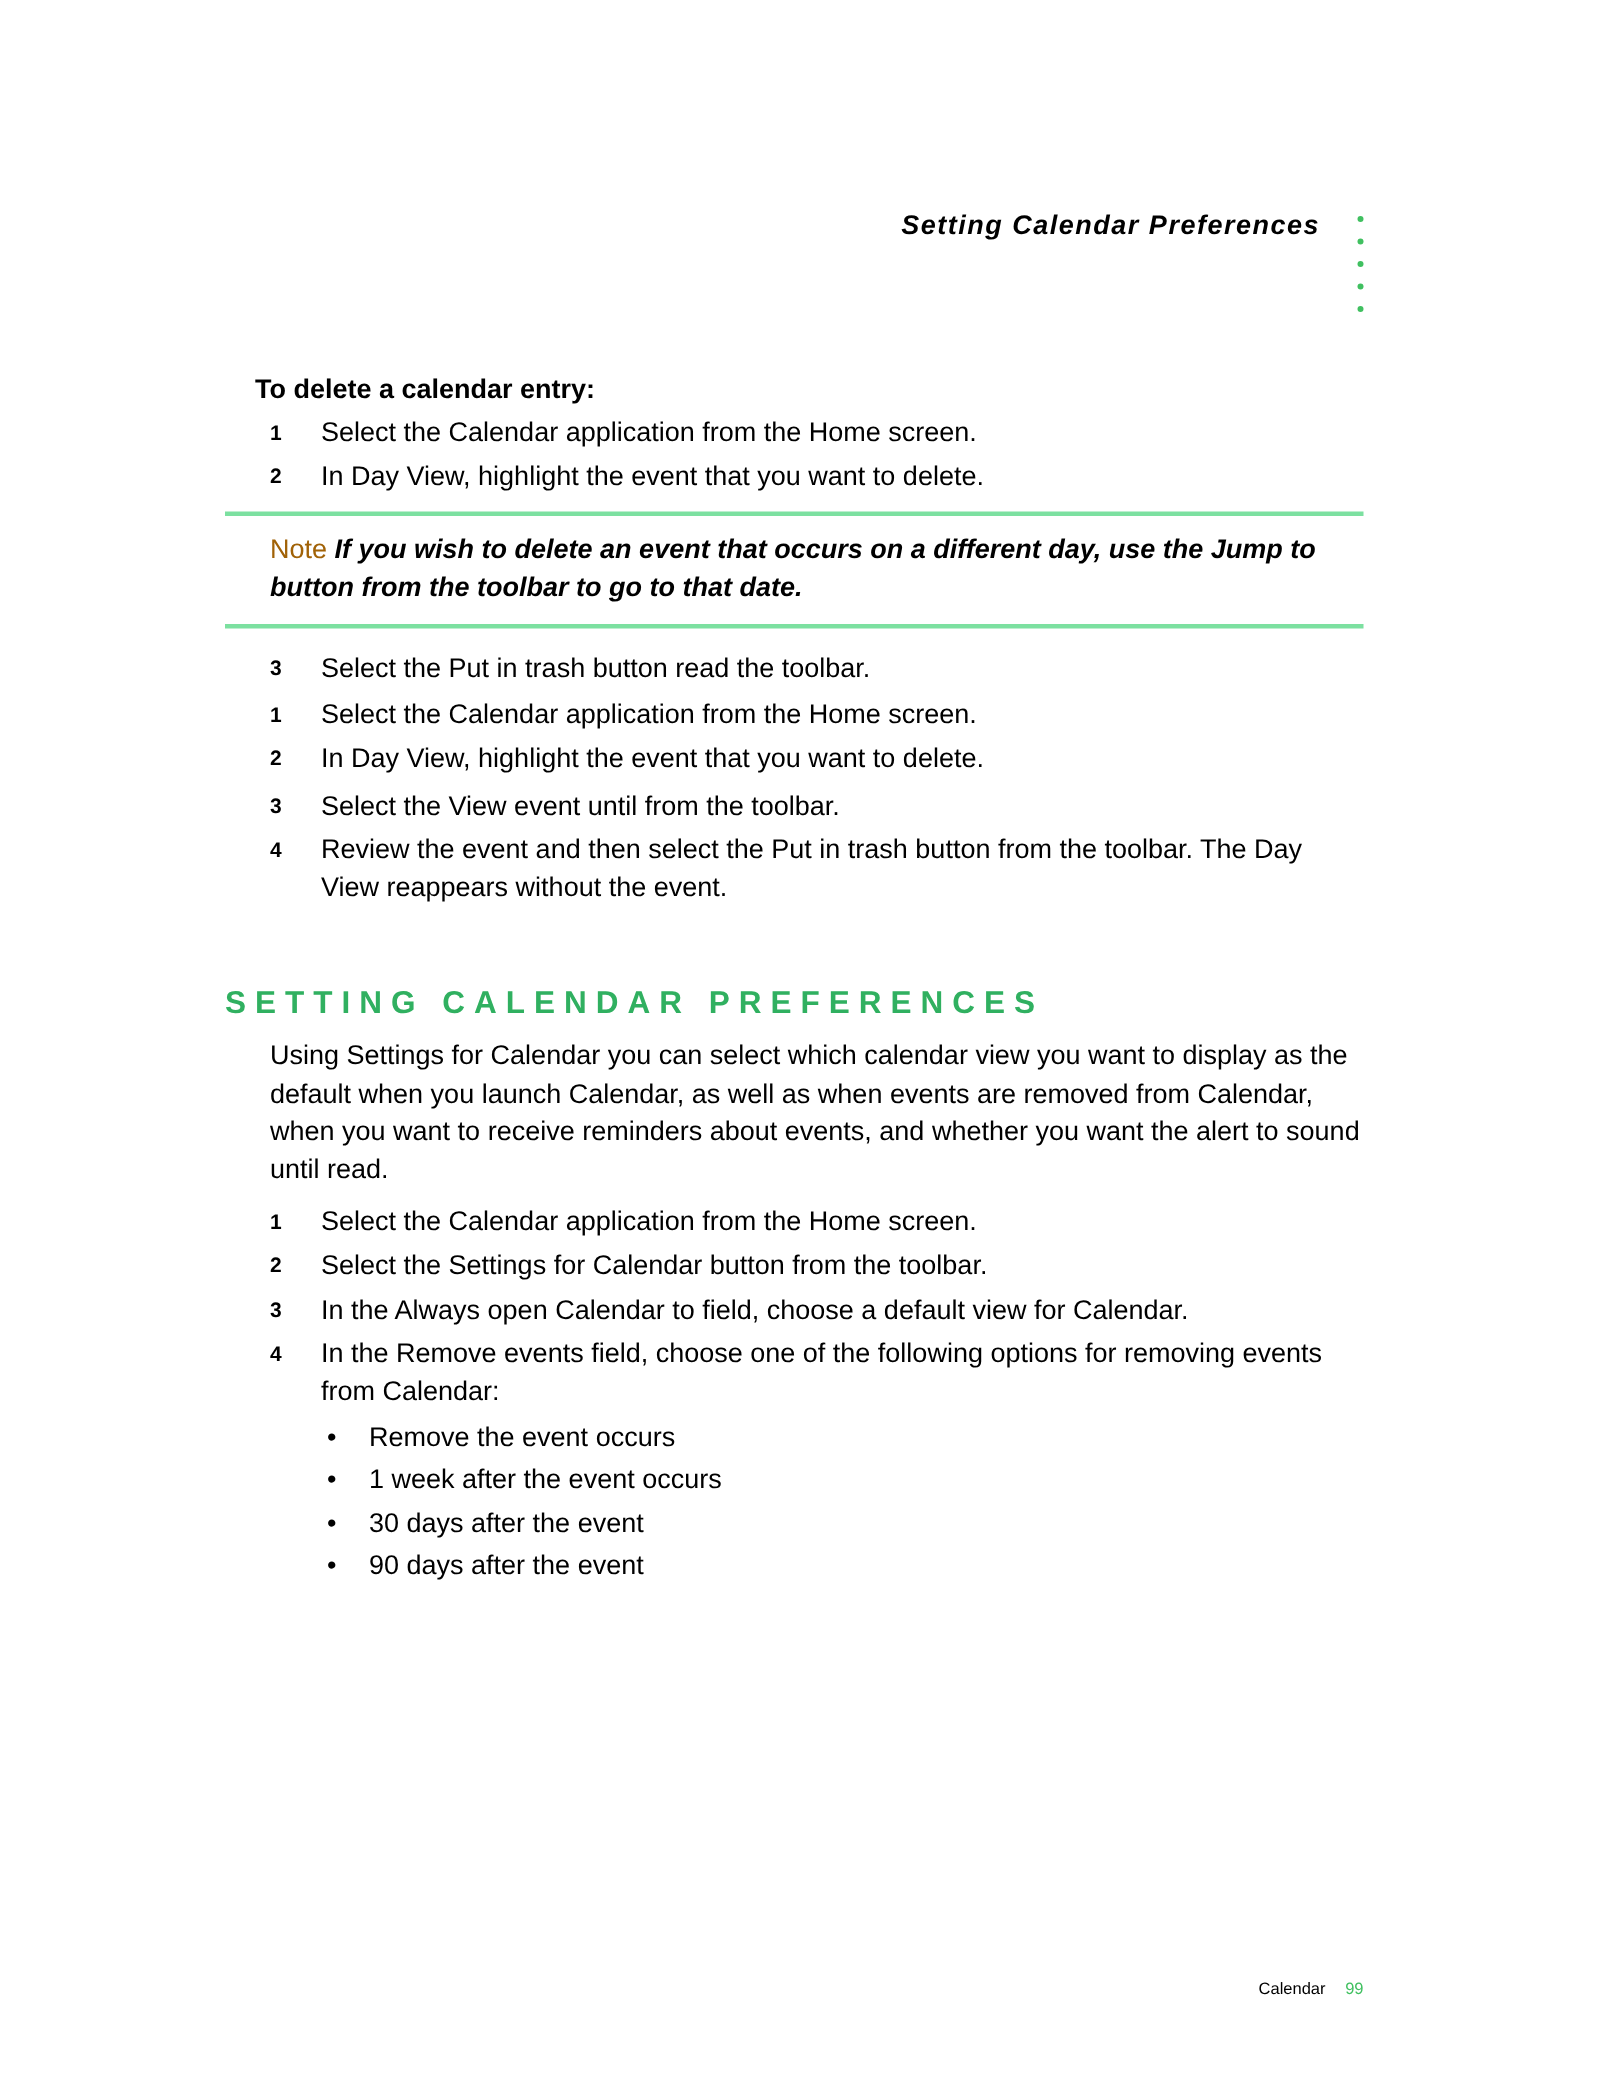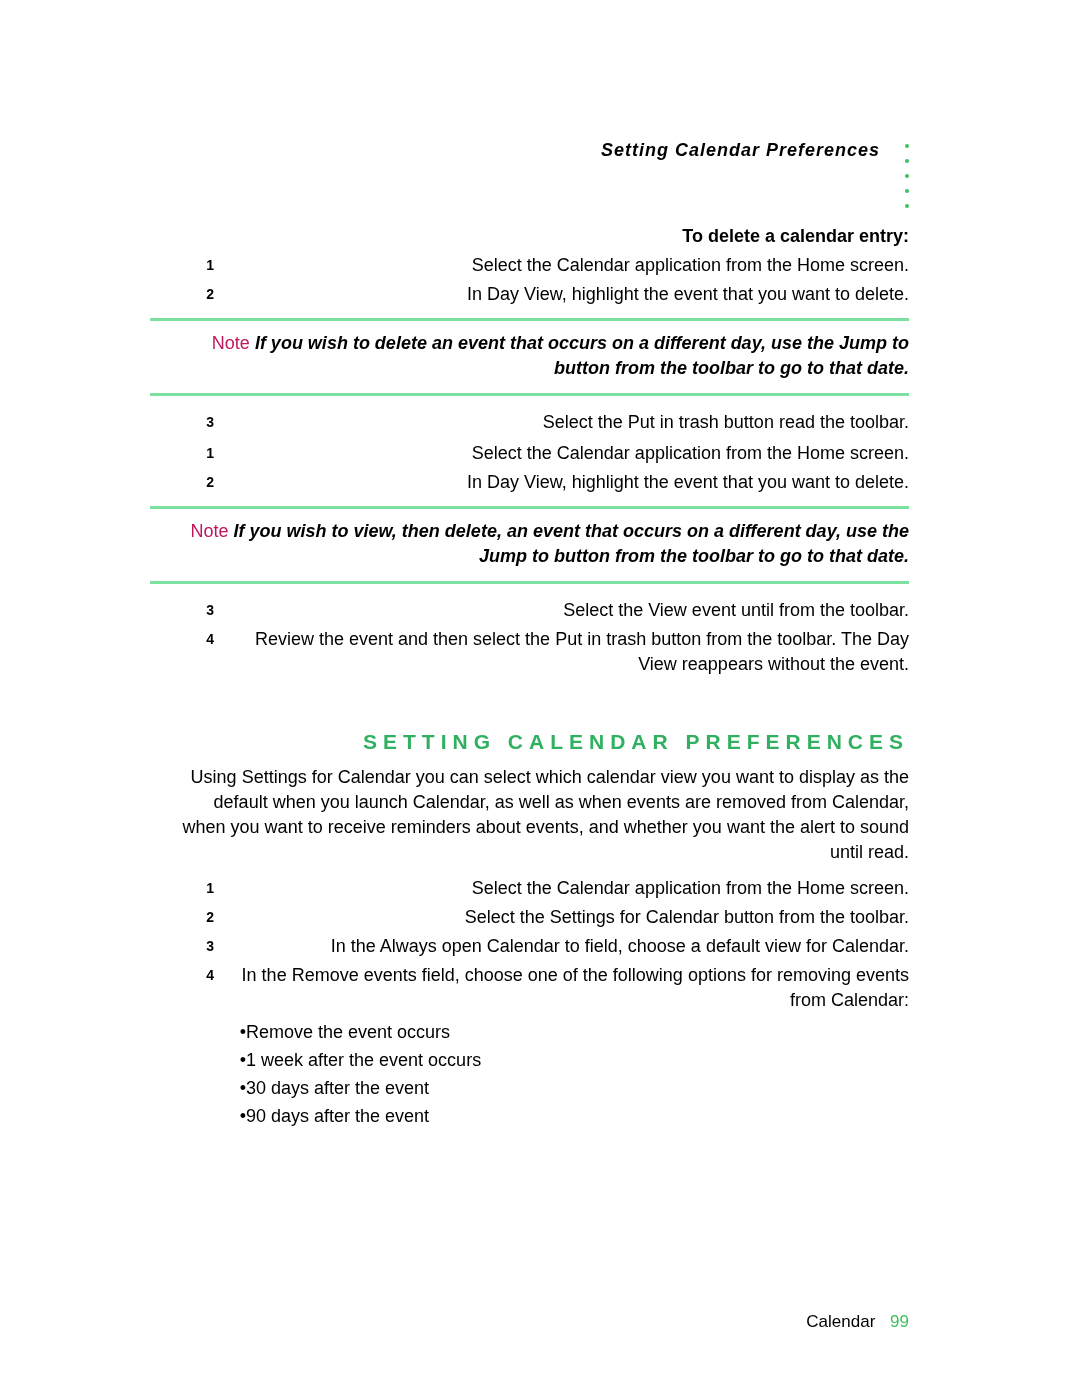--- a/index.html
+++ b/index.html
@@ -6,23 +6,22 @@
     margin: 0;
     padding: 0;
     background: #ffffff;
     font-family: Arial, Helvetica, sans-serif;
     color: #000;
   }
   .page {
     width: 1004px;
     height: 1397px;
     position: relative;
-    padding: 84px 95px 0 150px;
+    padding: 107px 95px 0 150px;
     box-sizing: border-box;
-    text-align: right;
   }
   .header {
     position: absolute;
     top: 140px;
     right: 95px;
     display: flex;
     align-items: flex-start;
   }
   .header-title {
     font-style: italic;
@@ -74,21 +73,21 @@
     flex: 1;
   }
   .note-block {
     border-top: 3px solid #7ce0a0;
     border-bottom: 3px solid #7ce0a0;
     padding: 10px 0 12px 30px;
     margin: 10px 0 14px 0;
   }
   .note-label {
     display: inline;
-    color: #be185d;
+    color: #a16207;
   }
   .note-text {
     display: inline;
     font-style: italic;
     font-weight: bold;
   }
   .section-title {
     color: #30b060;
     font-weight: bold;
     letter-spacing: 6px;
@@ -111,21 +110,21 @@
     margin-bottom: 3px;
   }
   .bullet {
     width: 28px;
     flex-shrink: 0;
   }
   .footer {
     position: absolute;
     bottom: 65px;
     right: 95px;
-    font-size: 17px;
+    font-size: 11px;
   }
   .footer .pg {
     color: #40c060;
     margin-left: 10px;
   }
 </style>
 </head>
 <body>
 
 <div class="page">
@@ -172,25 +171,20 @@
       <div class="num-item">
         <div class="num">1</div>
         <div class="num-text">Select the Calendar application from the Home screen.</div>
       </div>
       <div class="num-item">
         <div class="num">2</div>
         <div class="num-text">In Day View, highlight the event that you want to delete.</div>
       </div>
     </div>
 
-    <div class="note-block">
-      <span class="note-label">Note</span>
-      <span> </span>
-      <span class="note-text">If you wish to view, then delete, an event that occurs on a different day, use the Jump to button from the toolbar to go to that date.</span>
-    </div>
 
     <div class="num-list">
       <div class="num-item">
         <div class="num">3</div>
         <div class="num-text">Select the View event until from the toolbar.</div>
       </div>
       <div class="num-item">
         <div class="num">4</div>
         <div class="num-text">Review the event and then select the Put in trash button from the toolbar. The Day View reappears without the event.</div>
       </div>

